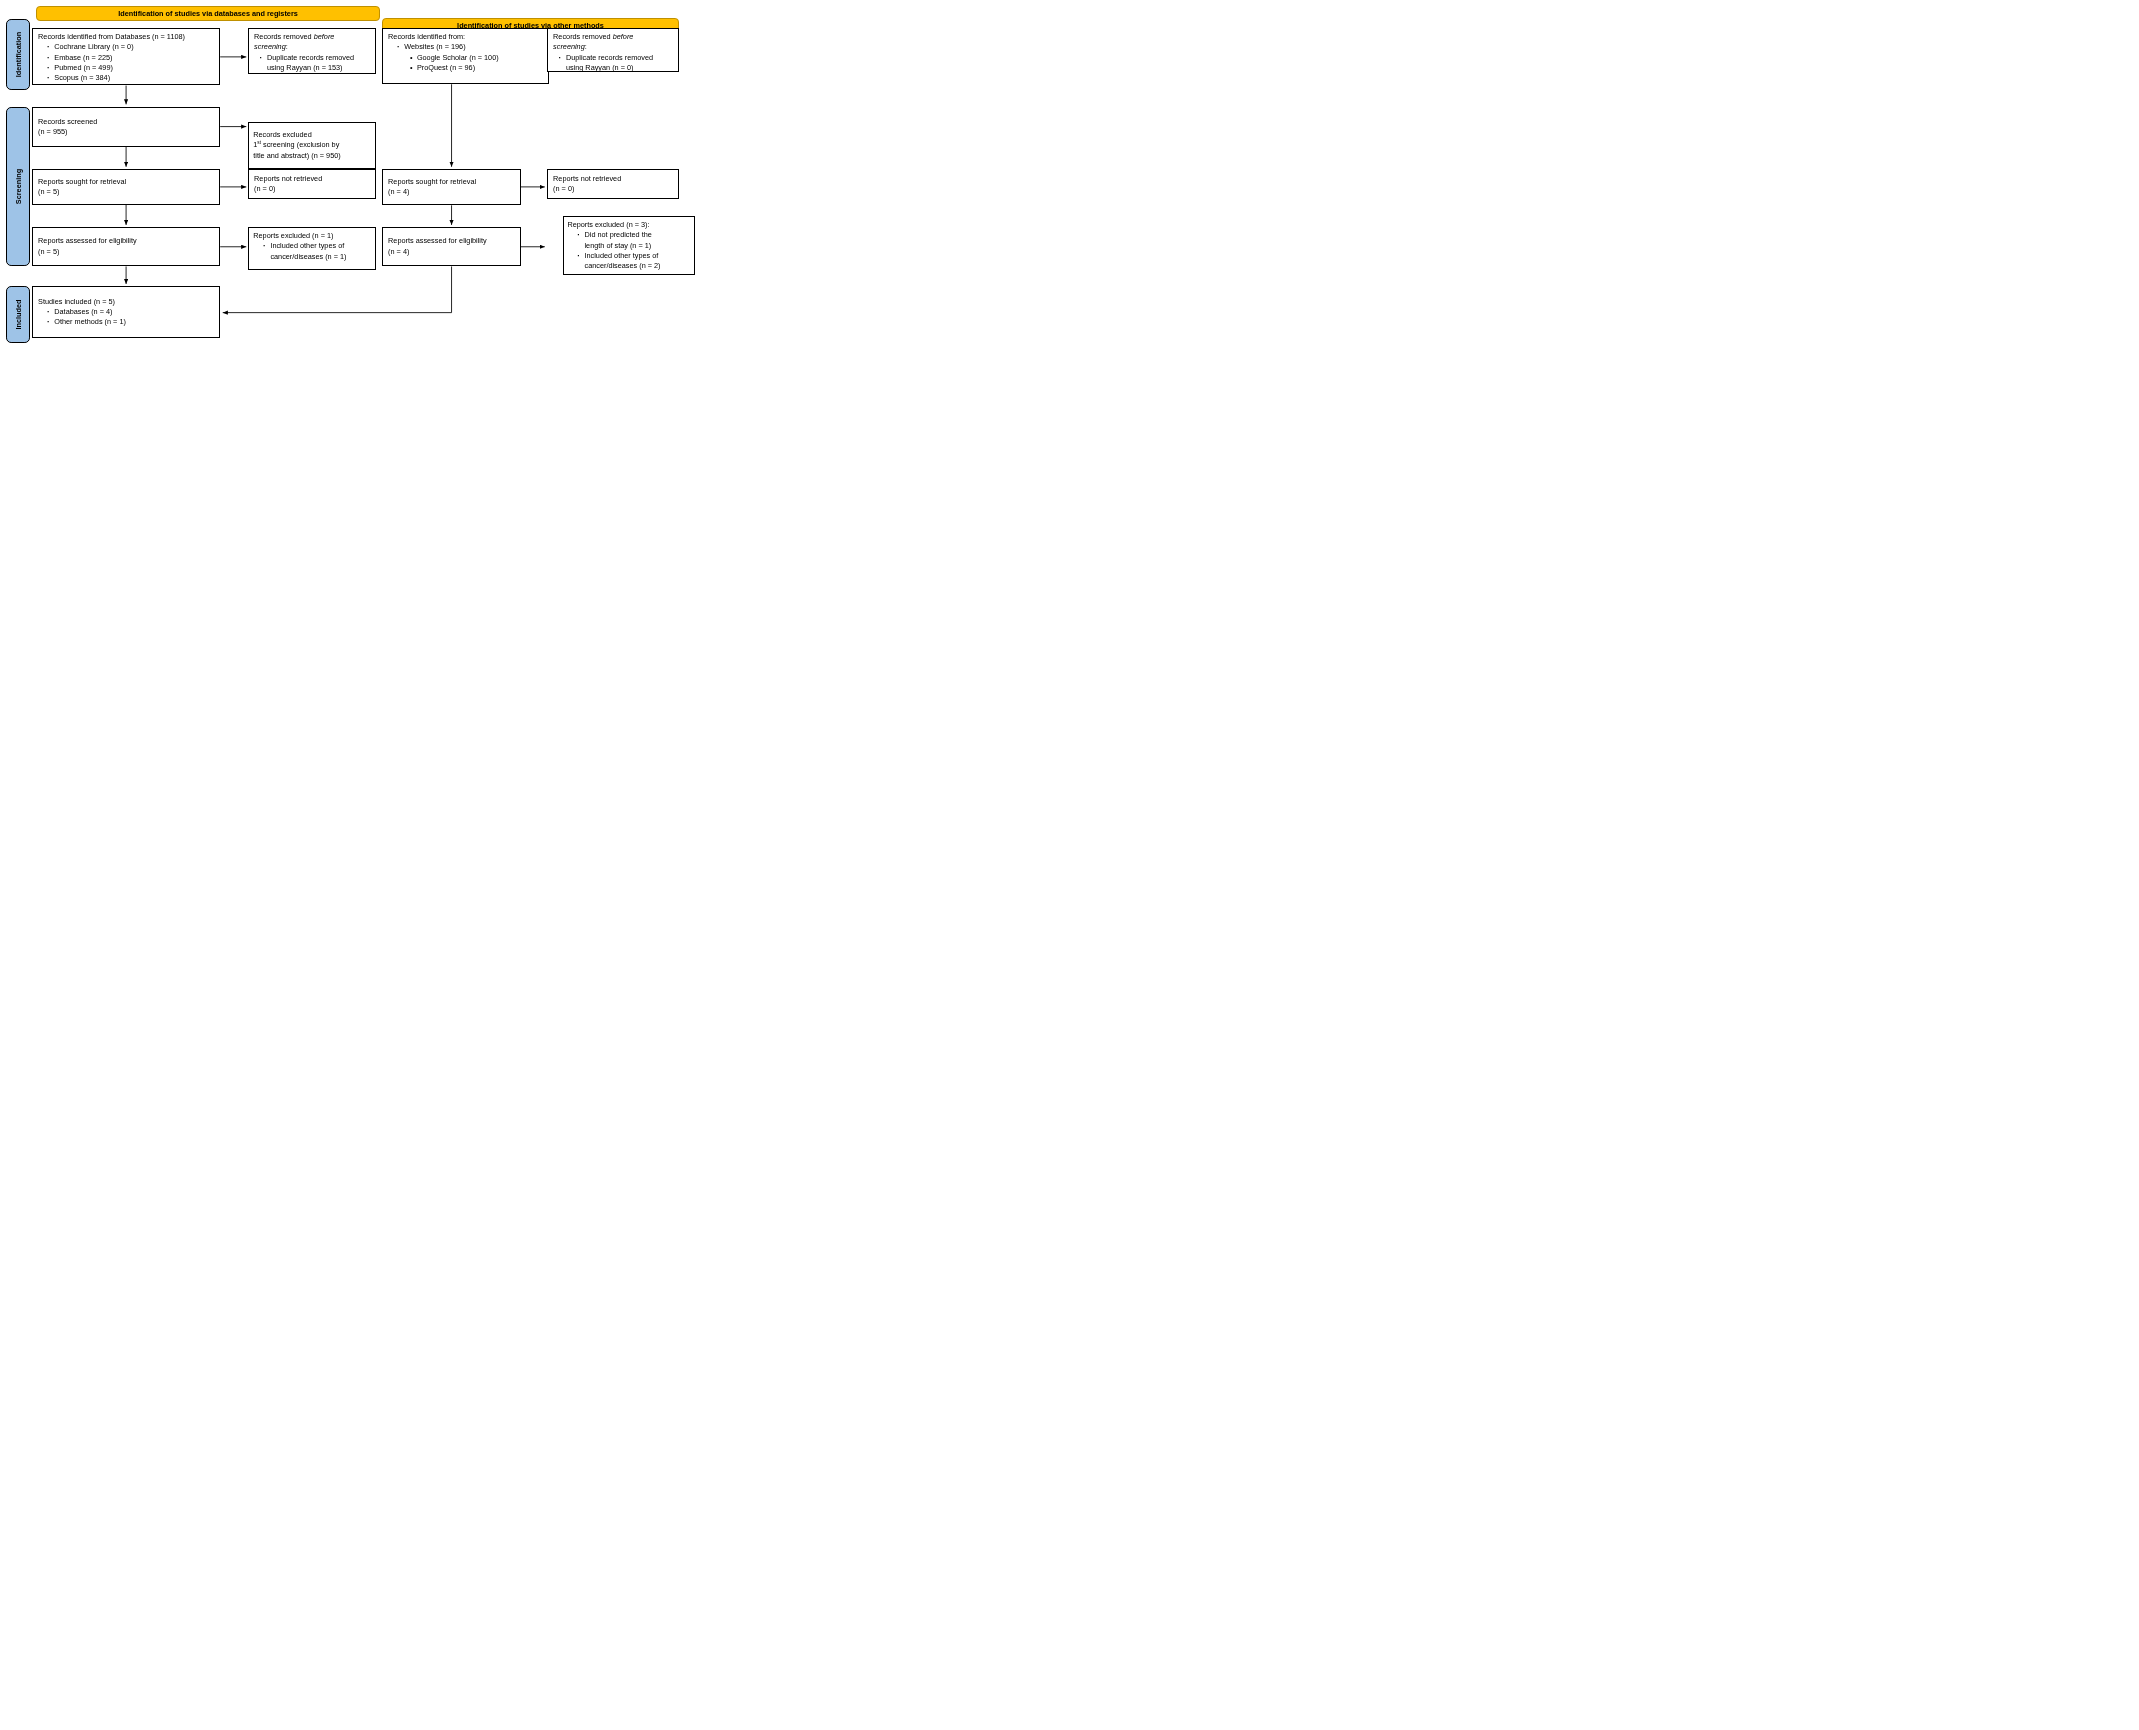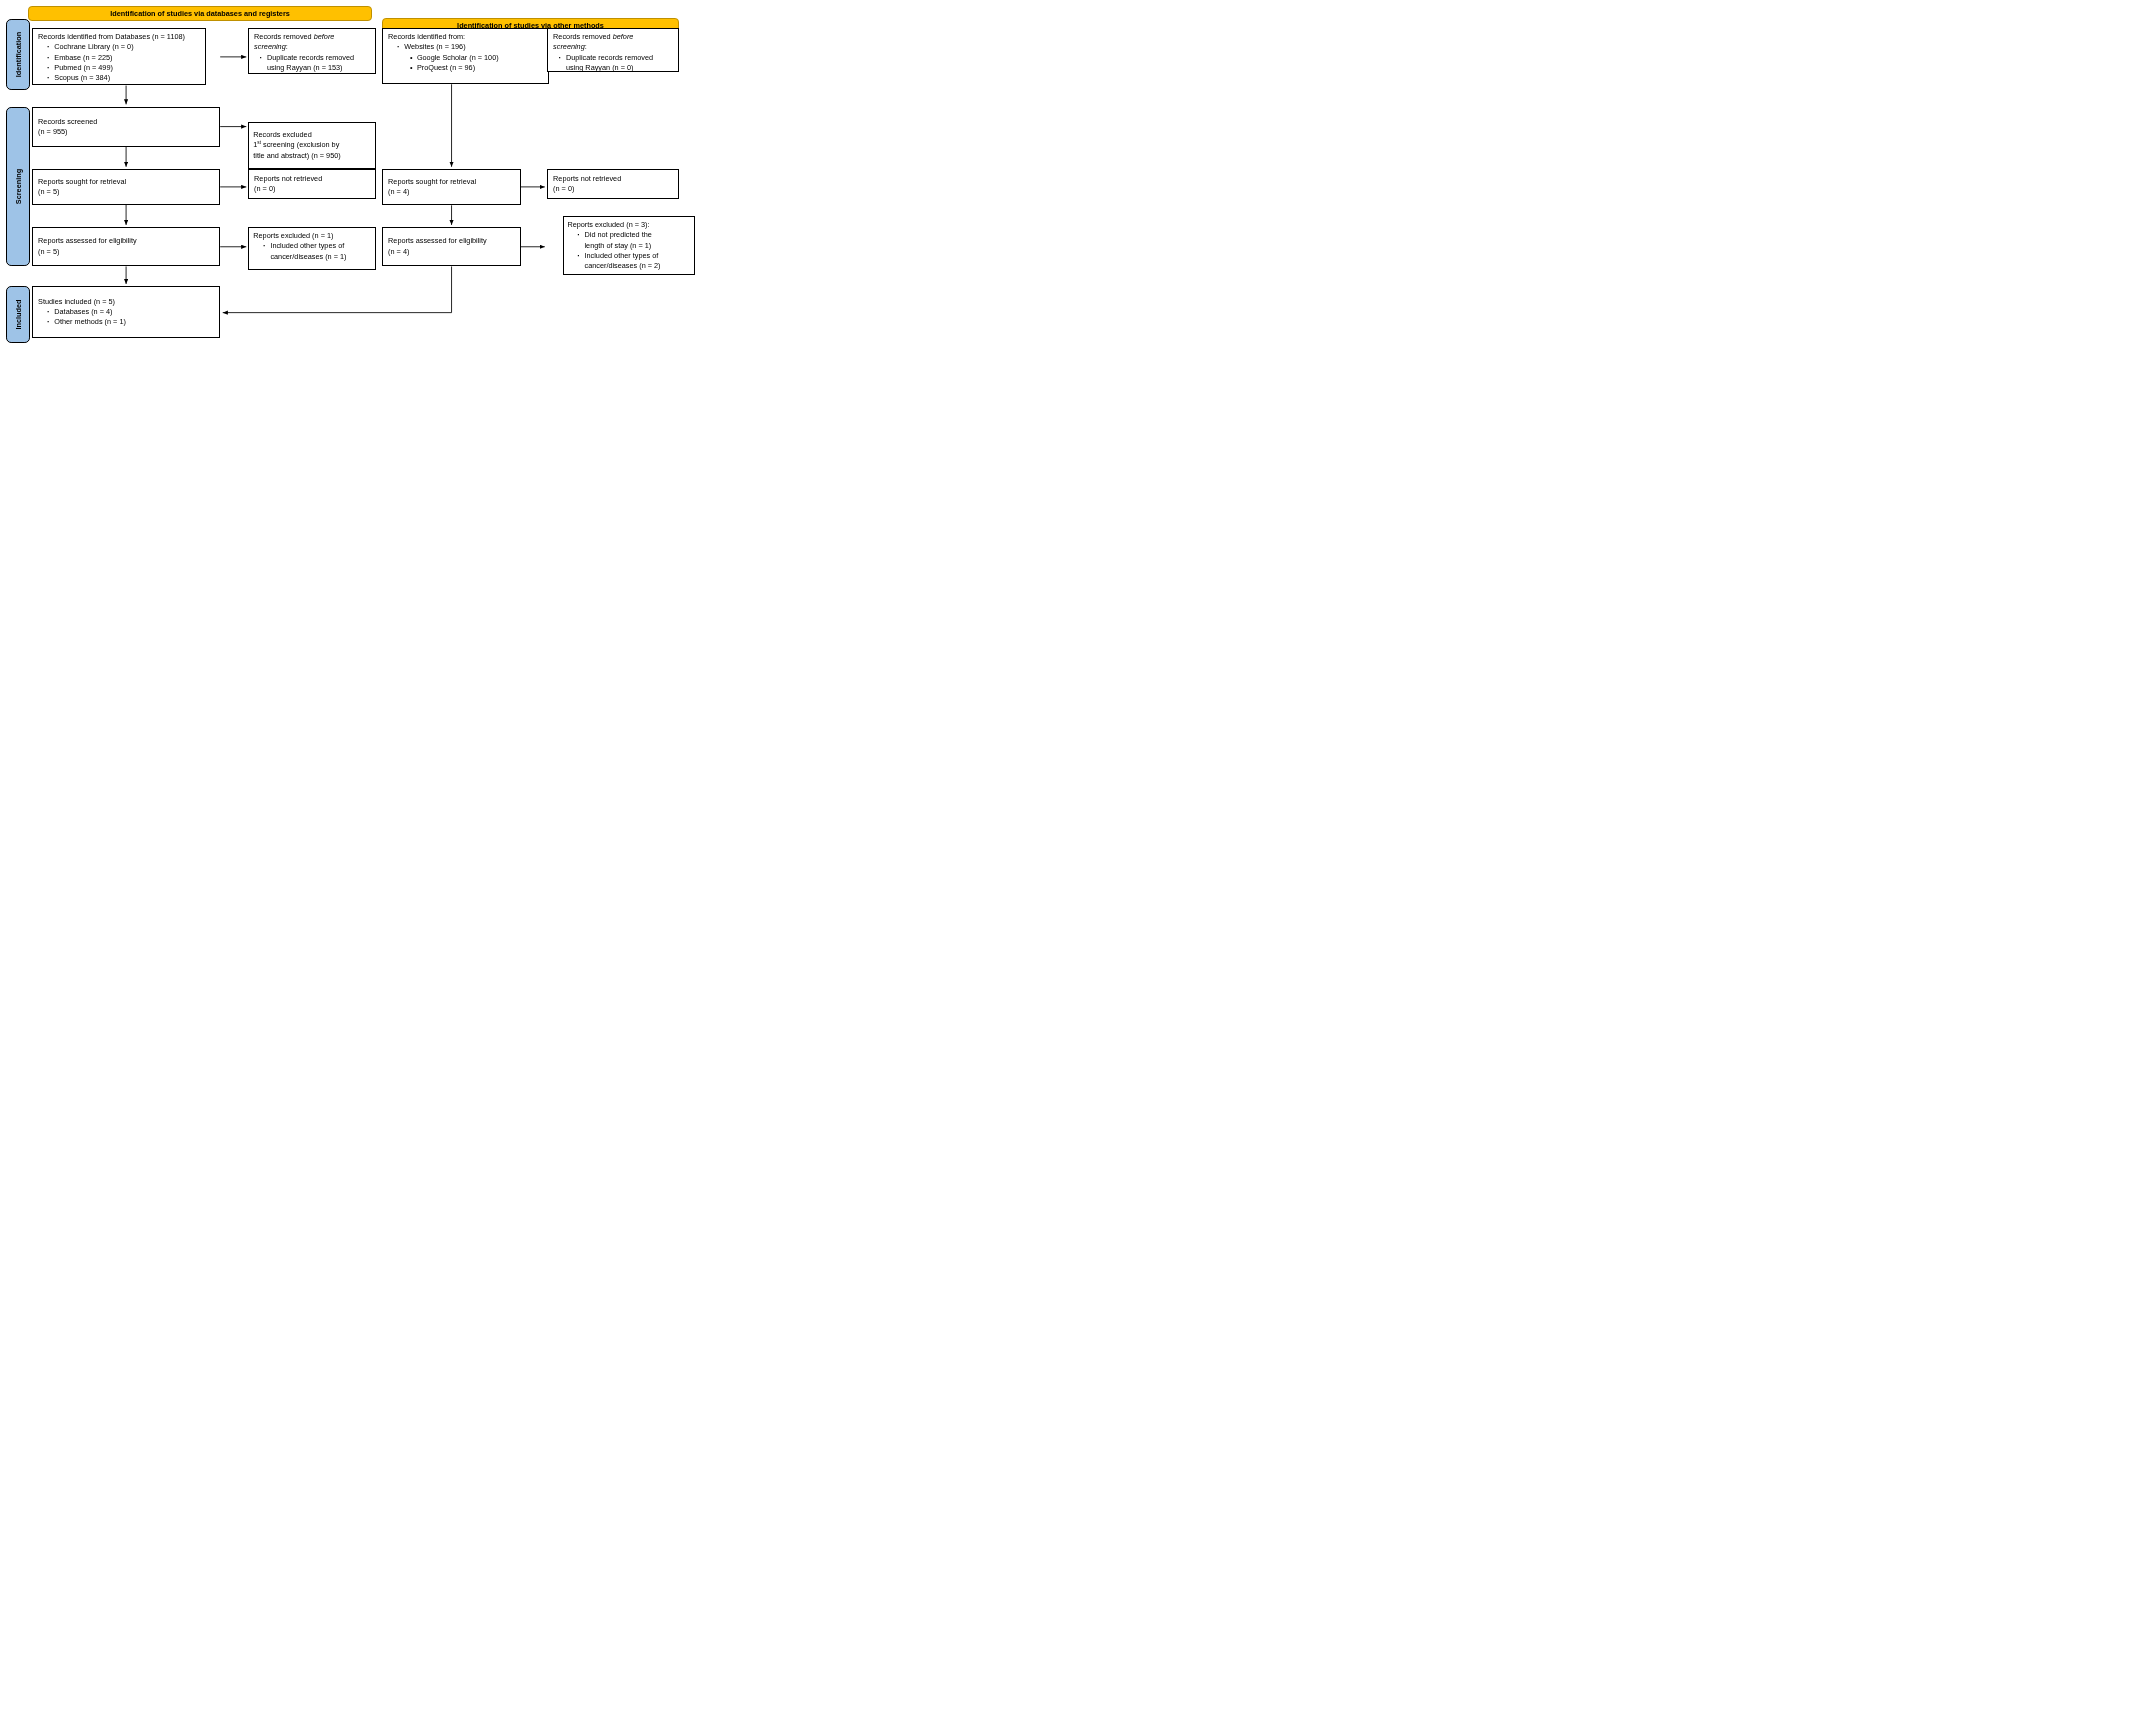--- a/index.html
+++ b/index.html
@@ -34,21 +34,21 @@
   .bullet2::before{content:"•";position:absolute;left:0;top:0;font-size:7.3px;line-height:10.3px;}
   .pbox i{}
   .pbox sup{font-size:4.7px;line-height:0;vertical-align:super;}
   #arrows{position:absolute;left:0;top:0;width:685px;height:346px;pointer-events:none;}
 </style>
 </head>
 <body>
 
 <div id="canvas" style="--hdr-bg: #FFC000; --hdr-border: #BF9000; --lbl-bg: #9EC3E7;">
 
-  <div class="hdr" style="left:28px;top:6px;width:344px;">
+  <div class="hdr" style="left:36px;top:6px;width:344px;">
     <span>Identification of studies via databases and registers</span>
   </div>
   <div class="hdr" style="left:382px;top:18px;width:297px;">
     <span>Identification of studies via other methods</span>
   </div>
 
   <div class="sidelabel" style="top:19px;height:71px;">
     <span>Identification</span>
   </div>
   <div class="sidelabel" style="top:107px;height:159px;">
@@ -75,21 +75,21 @@
       <line x1="514" y1="577" x2="575" y2="577" marker-end="url(#ah)"></line>
       <line x1="1055" y1="197" x2="1055" y2="390" marker-end="url(#ah)"></line>
       <line x1="1055" y1="480" x2="1055" y2="526" marker-end="url(#ah)"></line>
       <line x1="1217" y1="131" x2="1273" y2="131" marker-end="url(#ah)"></line>
       <line x1="1217" y1="437" x2="1273" y2="437" marker-end="url(#ah)"></line>
       <line x1="1217" y1="577" x2="1273" y2="577" marker-end="url(#ah)"></line>
       <path d="M1055 623 L1055 731 L520 731" marker-end="url(#ah)"></path>
     </g>
   </svg>
 
-  <div class="pbox pad" style="left:32px;top:28px;width:174px;height:57px;">
+  <div class="pbox pad" style="left:32px;top:28px;width:188px;height:57px;">
     <div class="tline">Records identified from Databases (n = 1108)</div>
     <div class="bullet">
         <div class="tline">Cochrane Library (n = 0)</div>
       </div>
     <div class="bullet">
         <div class="tline">Embase (n = 225)</div>
       </div>
     <div class="bullet">
         <div class="tline">Pubmed (n = 499)</div>
       </div>

